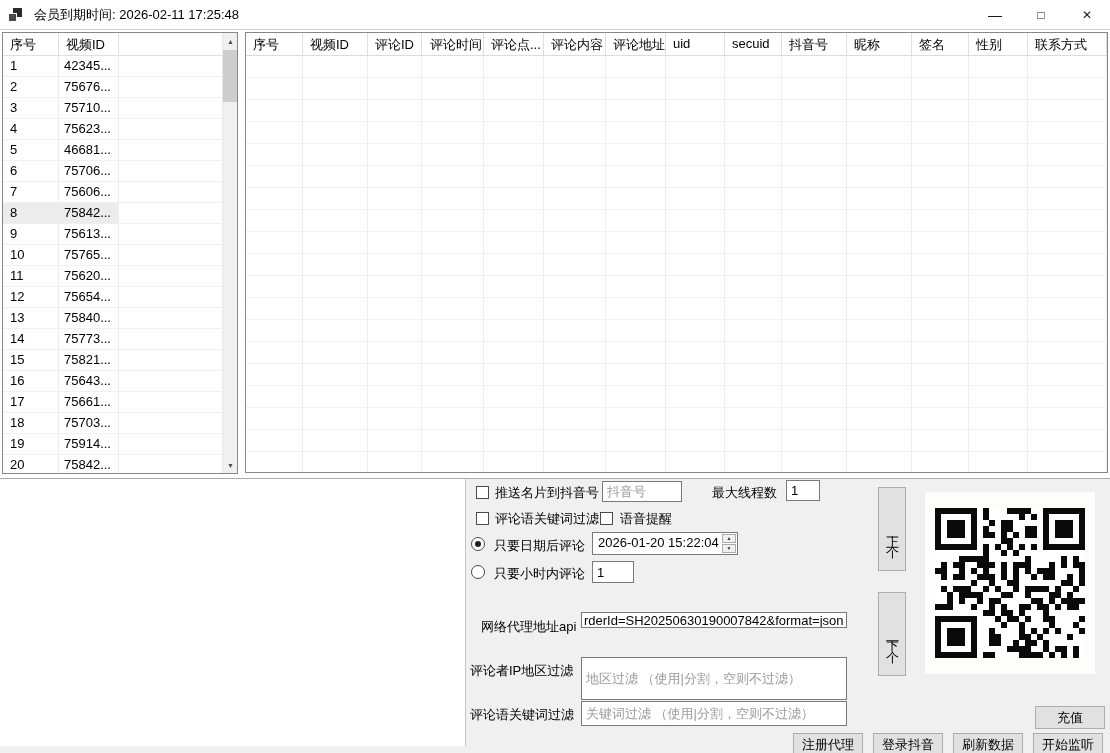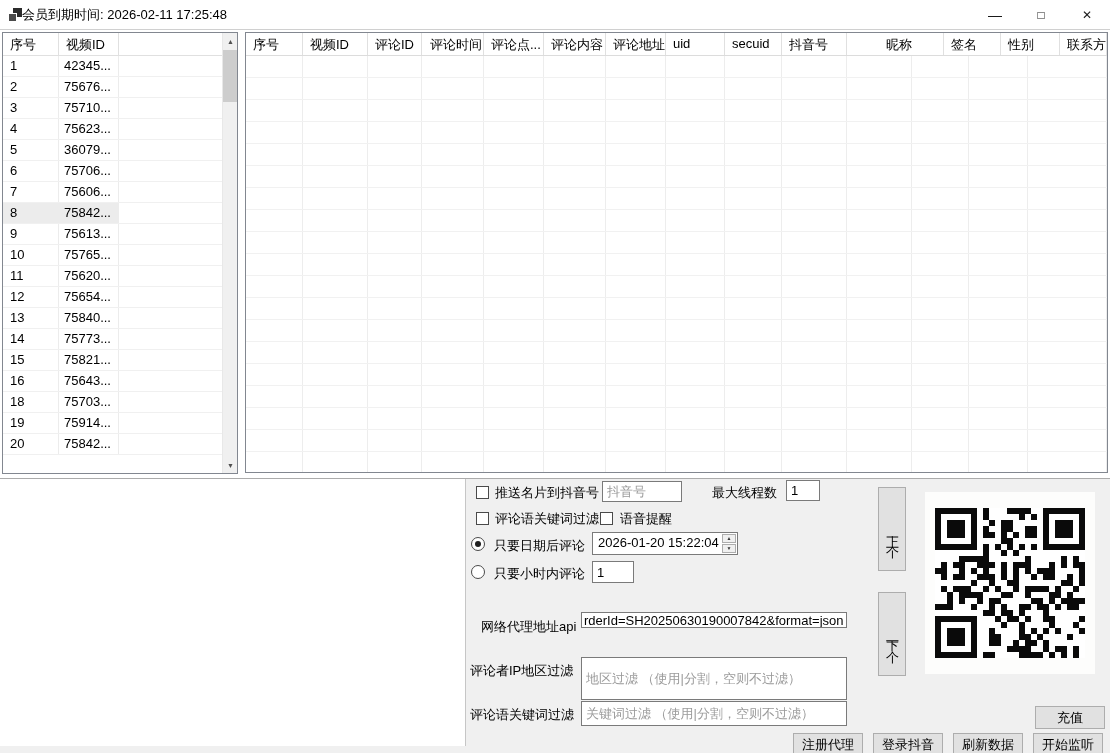--- a/index.html
+++ b/index.html
@@ -6,21 +6,21 @@
   html,body { width:1110px; height:753px; overflow:hidden; }
   body { font-family:"Liberation Sans","DejaVu Sans",sans-serif; background:#fff; }
   #app { position:relative; width:1110px; height:753px; background:#fff; overflow:hidden; }
 
   
   .titlebar { position:absolute; left:0; top:0; width:1110px; height:30px; background:#fff;
               border-bottom:1px solid #d0d0d0; display:flex; align-items:center; }
   .app-icon { position:relative; width:14px; height:14px; margin-left:8px; }
   .app-icon::before { content:""; position:absolute; right:0; top:0; width:9px; height:9px; background:#2b2b2b; }
   .app-icon::after  { content:""; position:absolute; left:0; bottom:0; width:7px; height:7px; background:#4a4a4a; border:1px solid #fff; }
-  .title-text { margin-left:0; font-size:13px; color:#000; }
+  .title-text { margin-left:12px; font-size:13px; color:#000; }
   .tb-spacer { flex:1; }
   .win-btn { width:46px; height:30px; display:flex; align-items:center; justify-content:center;
              font-size:12px; color:#1a1a1a; cursor:default; }
   .win-btn.min { font-size:14px; }
 
   
   #video-list { position:absolute; left:2px; top:32px; width:236px; height:442px;
                 border:1px solid #828790; background:#fff; overflow:hidden; }
   .vl-header { display:flex; height:23px; border-bottom:1px solid #e0e0e0; background:#fff; }
   .vl-header .hc { font-size:13px; color:#000; padding:3px 0 0 7px; border-right:1px solid #e0e0e0; }
@@ -113,21 +113,21 @@
           <div class="vc2">75710...</div>
           <div class="vc3"></div>
         </div>
         <div class="vrow">
           <div class="vc1">4</div>
           <div class="vc2">75623...</div>
           <div class="vc3"></div>
         </div>
         <div class="vrow">
           <div class="vc1">5</div>
-          <div class="vc2">36079...</div>
+          <div class="vc2">46681...</div>
           <div class="vc3"></div>
         </div>
         <div class="vrow">
           <div class="vc1">6</div>
           <div class="vc2">75706...</div>
           <div class="vc3"></div>
         </div>
         <div class="vrow">
           <div class="vc1">7</div>
           <div class="vc2">75606...</div>
@@ -169,20 +169,25 @@
           <div class="vc3"></div>
         </div>
         <div class="vrow">
           <div class="vc1">15</div>
           <div class="vc2">75821...</div>
           <div class="vc3"></div>
         </div>
         <div class="vrow">
           <div class="vc1">16</div>
           <div class="vc2">75643...</div>
+          <div class="vc3"></div>
+        </div>
+        <div class="vrow">
+          <div class="vc1">17</div>
+          <div class="vc2">75661...</div>
           <div class="vc3"></div>
         </div>
         <div class="vrow">
           <div class="vc1">18</div>
           <div class="vc2">75703...</div>
           <div class="vc3"></div>
         </div>
         <div class="vrow">
           <div class="vc1">19</div>
           <div class="vc2">75914...</div>
@@ -206,21 +211,21 @@
         <div class="hcell" style="flex: 0 0 57px;">序号</div>
         <div class="hcell" style="flex: 0 0 65px;">视频ID</div>
         <div class="hcell" style="flex: 0 0 54px;">评论ID</div>
         <div class="hcell" style="flex: 0 0 62px; text-align: center;">评论时间</div>
         <div class="hcell" style="flex: 0 0 60px;">评论点...</div>
         <div class="hcell" style="flex: 0 0 62px;">评论内容</div>
         <div class="hcell" style="flex: 0 0 60px;">评论地址</div>
         <div class="hcell" style="flex: 0 0 59px;">uid</div>
         <div class="hcell" style="flex: 0 0 57px;">secuid</div>
         <div class="hcell" style="flex: 0 0 65px;">抖音号</div>
-        <div class="hcell" style="flex: 0 0 65px; margin-left: 32px;">昵称</div>
+        <div class="hcell" style="flex: 0 0 65px;">昵称</div>
         <div class="hcell" style="flex: 0 0 57px;">签名</div>
         <div class="hcell" style="flex: 0 0 59px;">性别</div>
         <div class="hcell" style="flex: 1 1 auto;">联系方式</div>
       </div>
     <div class="ct-body">
         <div class="grow">
           <div class="gcell" style="flex: 0 0 57px;"></div>
           <div class="gcell" style="flex: 0 0 65px;"></div>
           <div class="gcell" style="flex: 0 0 54px;"></div>
           <div class="gcell" style="flex: 0 0 62px;"></div>

